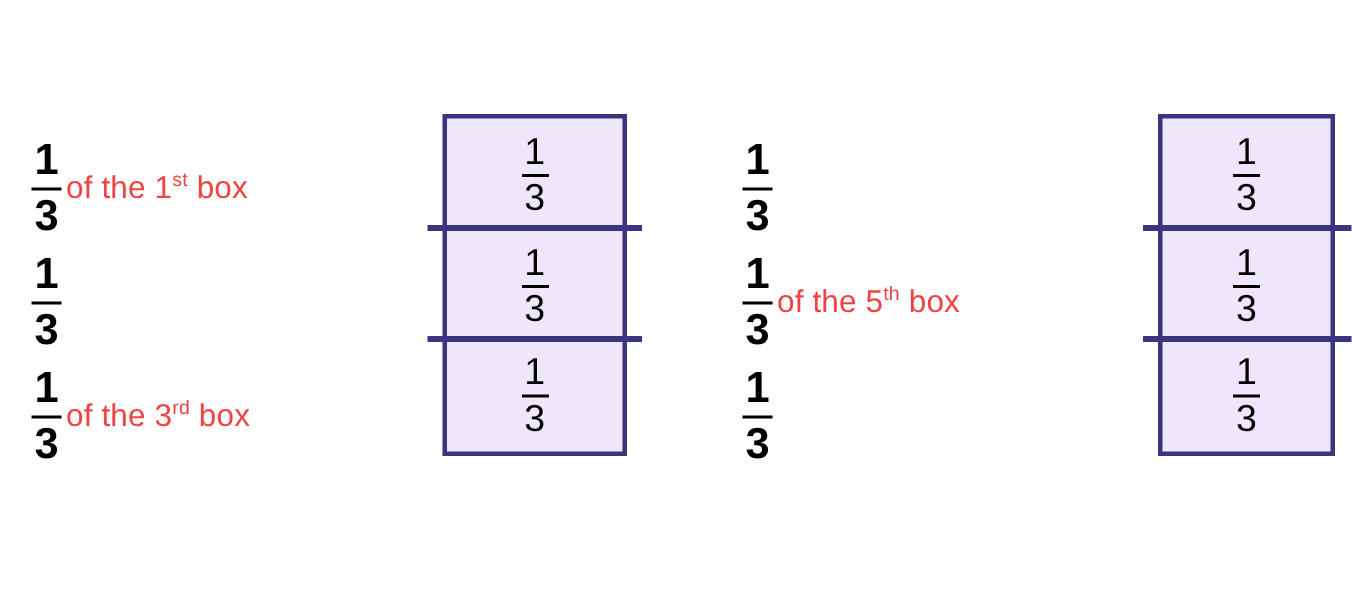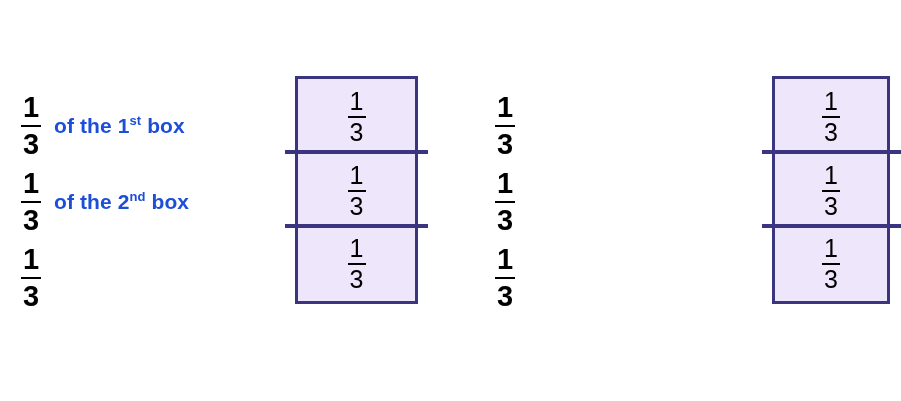--- a/index.html
+++ b/index.html
@@ -65,25 +65,25 @@
     padding: 0 1px;
   }
   .frac-label .bar {
     width: 20px;
     height: 2.5px;
     margin: 3px 0 3px 0;
   }
 
   .label-text {
     font-size: 21px;
-    font-weight: bold;
+    font-weight: normal;
     letter-spacing: 0.1px;
     white-space: nowrap;
-    margin-left: 10px;
-    color: #1d4ed8;
+    margin-left: 0;
+    color: #ef4444;
   }
   .label-text sup {
     font-size: 13px;
     vertical-align: super;
     line-height: 0;
   }
 
   
   .box {
     position: absolute;
@@ -136,29 +136,29 @@
       </span>
       <span class="label-text"><span>of the </span><span>1</span><sup>st</sup><span> box</span></span>
     </div>
 
     <div class="label-row" style="top:88px;">
       <span class="frac frac-label">
         <span class="num">1</span>
         <span class="bar"></span>
         <span class="den">3</span>
       </span>
-      <span class="label-text"><span>of the </span><span>2</span><sup>nd</sup><span> box</span></span>
     </div>
 
     <div class="label-row" style="top:164px;">
       <span class="frac frac-label">
         <span class="num">1</span>
         <span class="bar"></span>
         <span class="den">3</span>
       </span>
+      <span class="label-text"><span>of the </span><span>3</span><sup>rd</sup><span> box</span></span>
     </div>
 
   </div>
 
   <div class="box" style="left:295px; top:76px; width:123px; height:228px;">
     <div class="box-third" style="top:0px; height:76px;">
       <span class="frac frac-box">
         <span class="num">1</span>
         <span class="bar"></span>
         <span class="den">3</span>
@@ -191,20 +191,21 @@
         <span class="den">3</span>
       </span>
     </div>
 
     <div class="label-row" style="top:88px;">
       <span class="frac frac-label">
         <span class="num">1</span>
         <span class="bar"></span>
         <span class="den">3</span>
       </span>
+      <span class="label-text"><span>of the </span><span>5</span><sup>th</sup><span> box</span></span>
     </div>
 
     <div class="label-row" style="top:164px;">
       <span class="frac frac-label">
         <span class="num">1</span>
         <span class="bar"></span>
         <span class="den">3</span>
       </span>
     </div>
 

